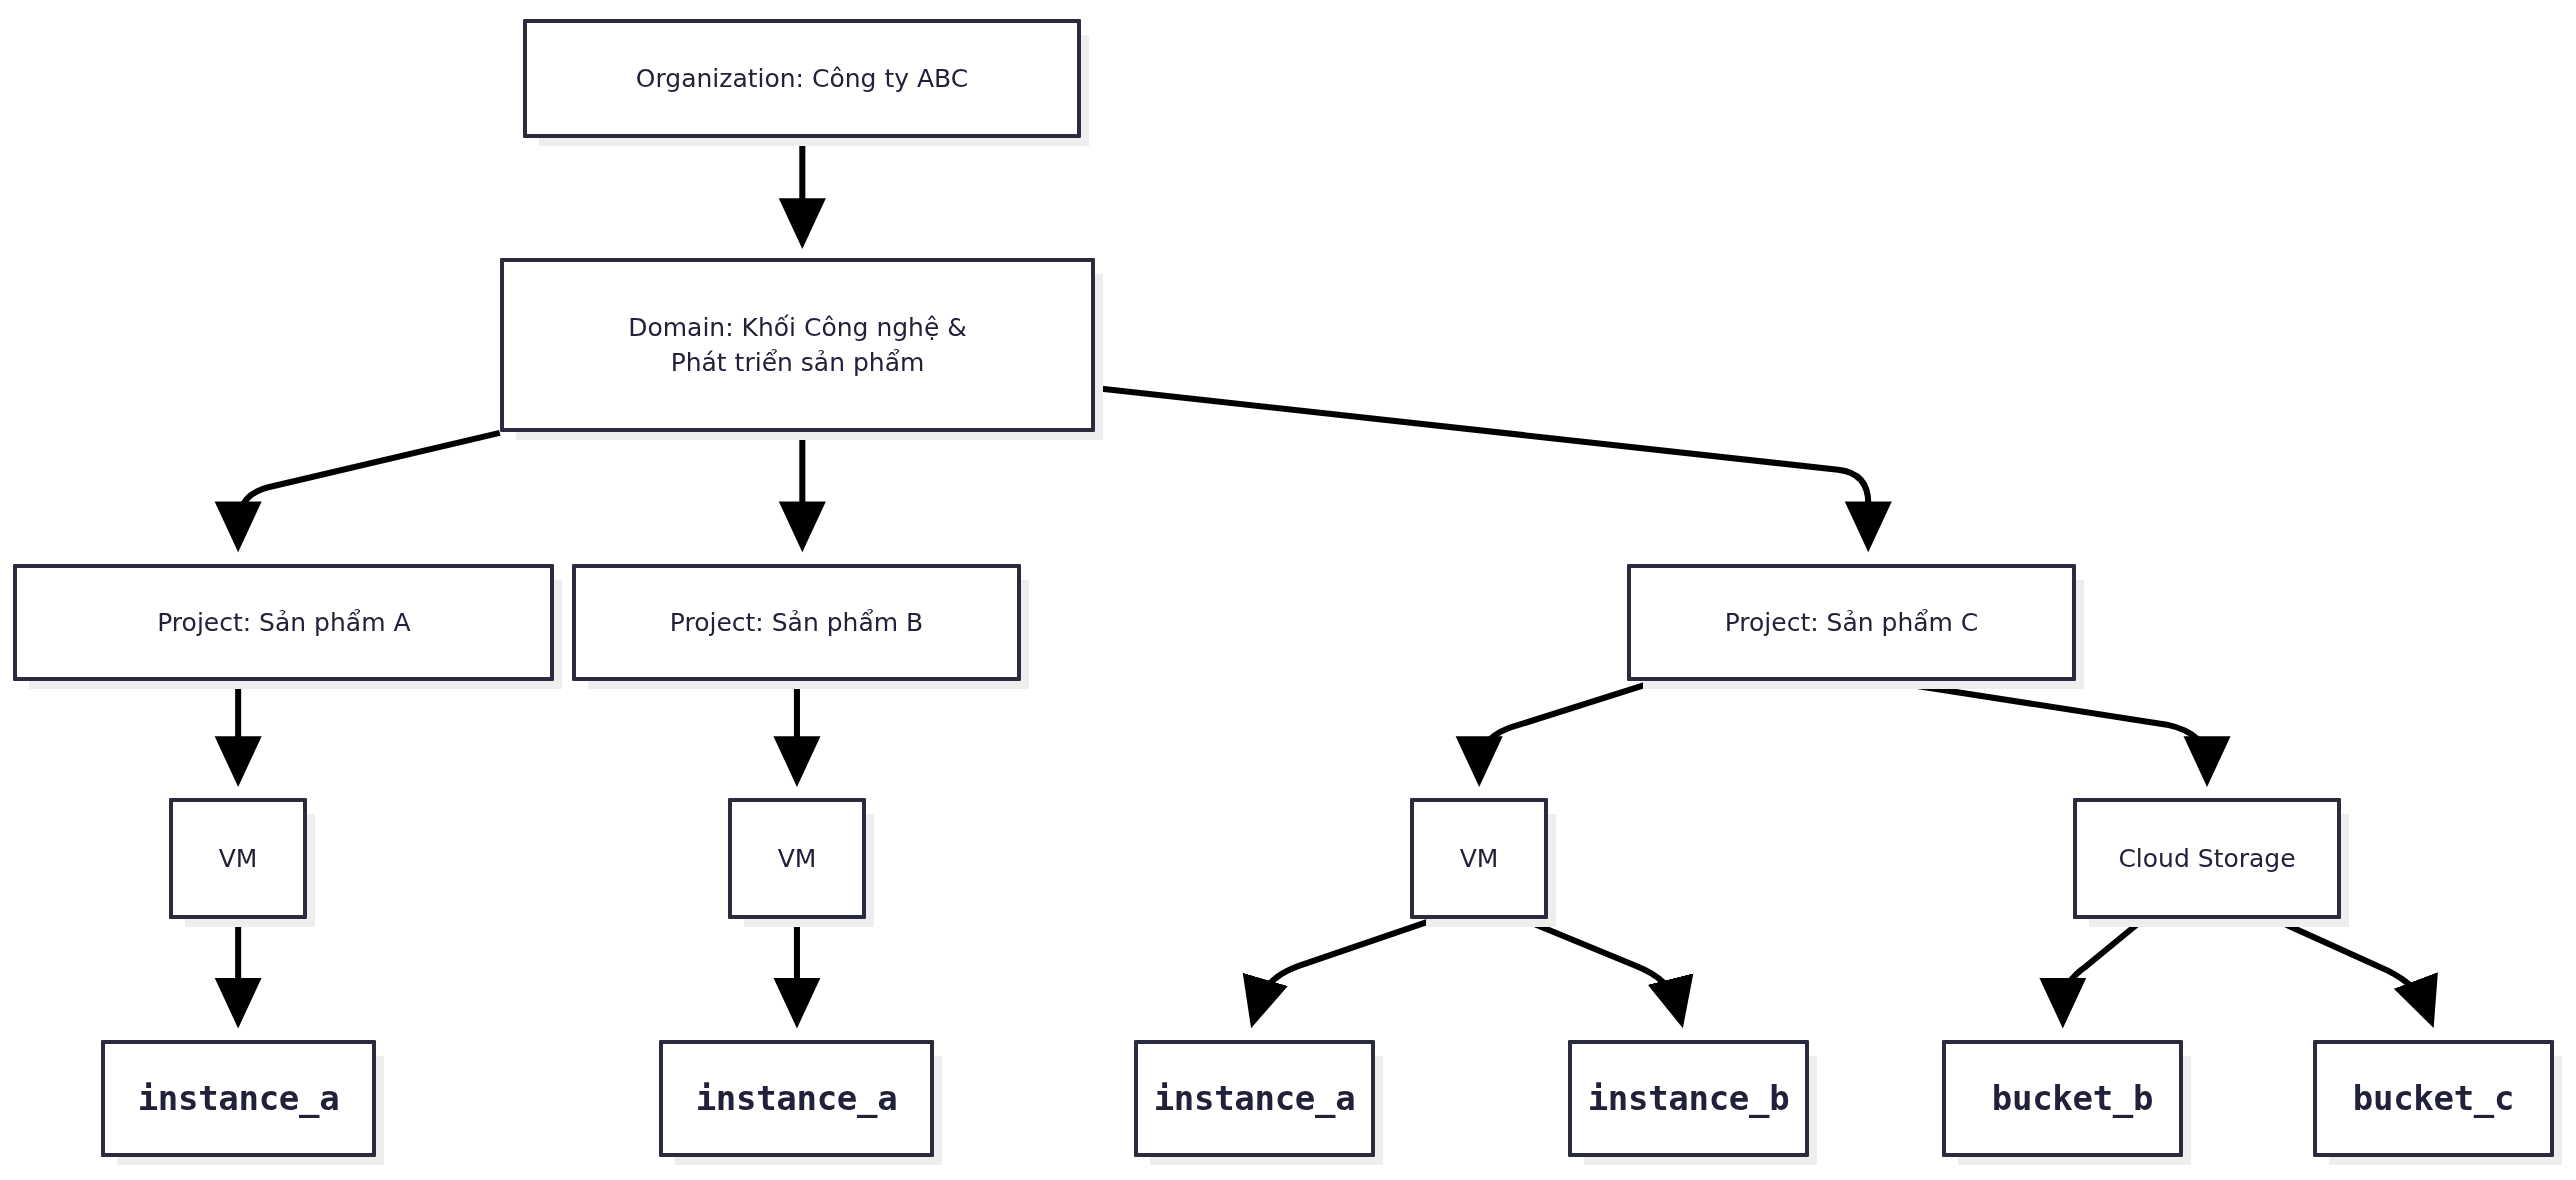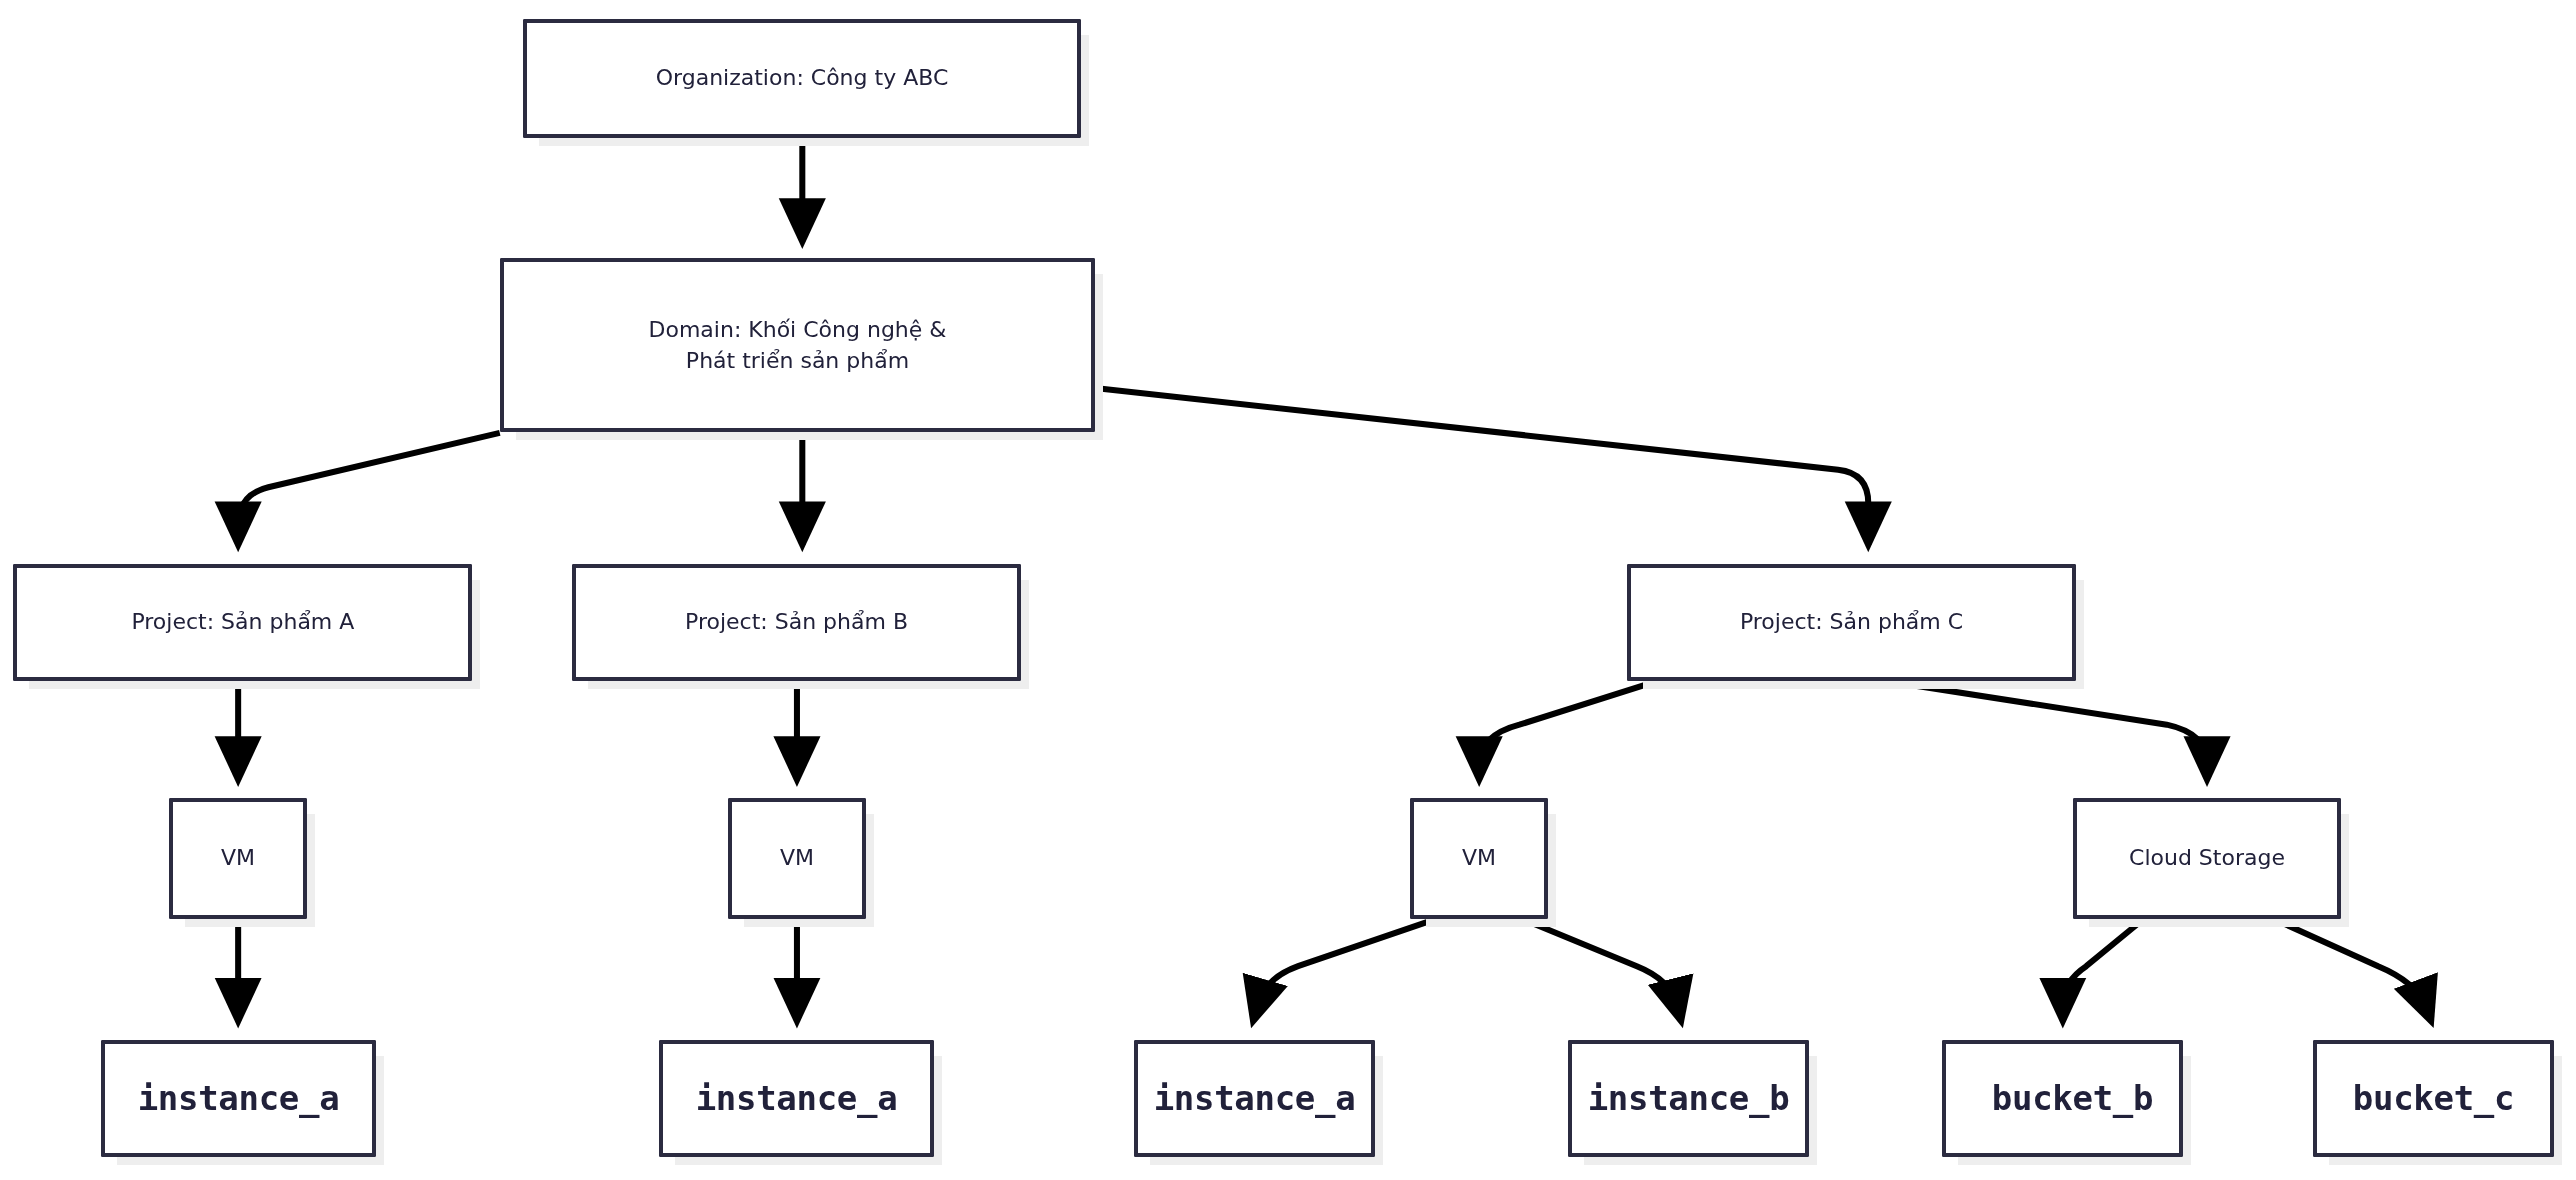--- a/index.html
+++ b/index.html
@@ -44,21 +44,21 @@
     display: block;
     line-height: 1.28;
     white-space: pre-line;
     padding: 0 17.4px;
   }
   .node-org,
   .node-domain,
   .node-project,
   .node-resource {
     font-family: "DejaVu Sans", sans-serif;
-    font-size: 22px;
+    font-size: 25px;
     font-weight: 400;
   }
   .node-leaf {
     font-family: "DejaVu Sans Mono", monospace;
     font-size: 34px;
     font-weight: 700;
     letter-spacing: -0.3px;
   }
   .node-domain .node-label {
     line-height: 1.42;
@@ -107,21 +107,21 @@
 
   <div class="node node-org" style="left:523px; top:19px; width:558px; height:119px;">
     <span class="node-label">Organization: Công ty ABC</span>
   </div>
 
   <div class="node node-domain" style="left:500px; top:258px; width:595px; height:174px;">
     <span class="node-label">Domain: Khối Công nghệ &amp;
 Phát triển sản phẩm</span>
   </div>
 
-  <div class="node node-project" style="left:13.4px; top:564px; width:459px; height:117px;">
+  <div class="node node-project" style="left:13.4px; top:564px; width:541px; height:117px;">
     <span class="node-label">Project: Sản phẩm A</span>
   </div>
 
   <div class="node node-project" style="left:572px; top:564px; width:449px; height:117px;">
     <span class="node-label">Project: Sản phẩm B</span>
   </div>
 
   <div class="node node-project" style="left:1627px; top:564px; width:449px; height:117px;">
     <span class="node-label">Project: Sản phẩm C</span>
   </div>

